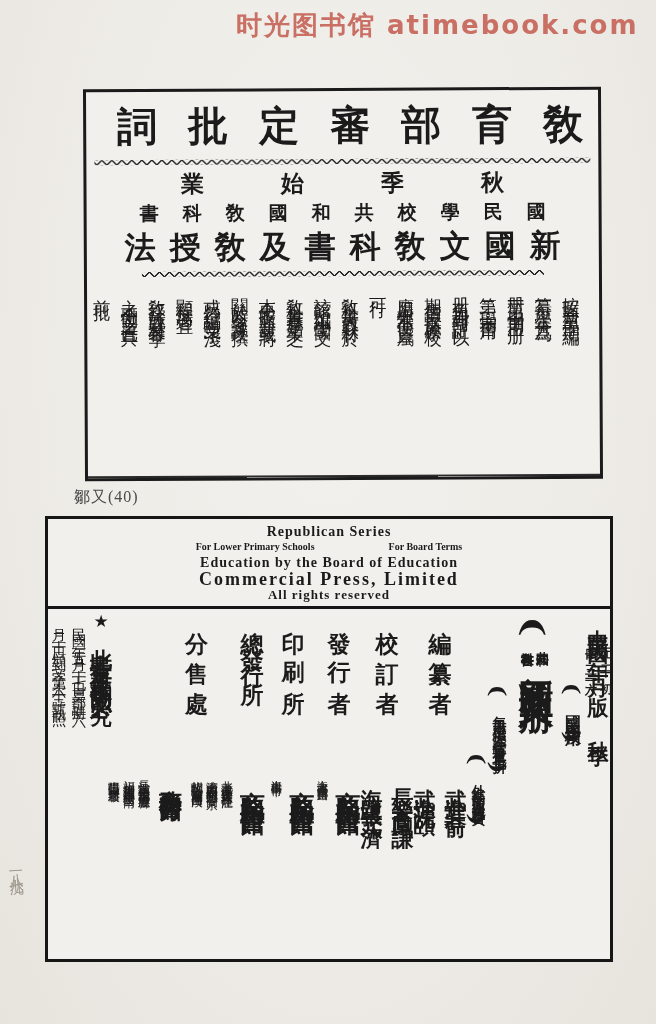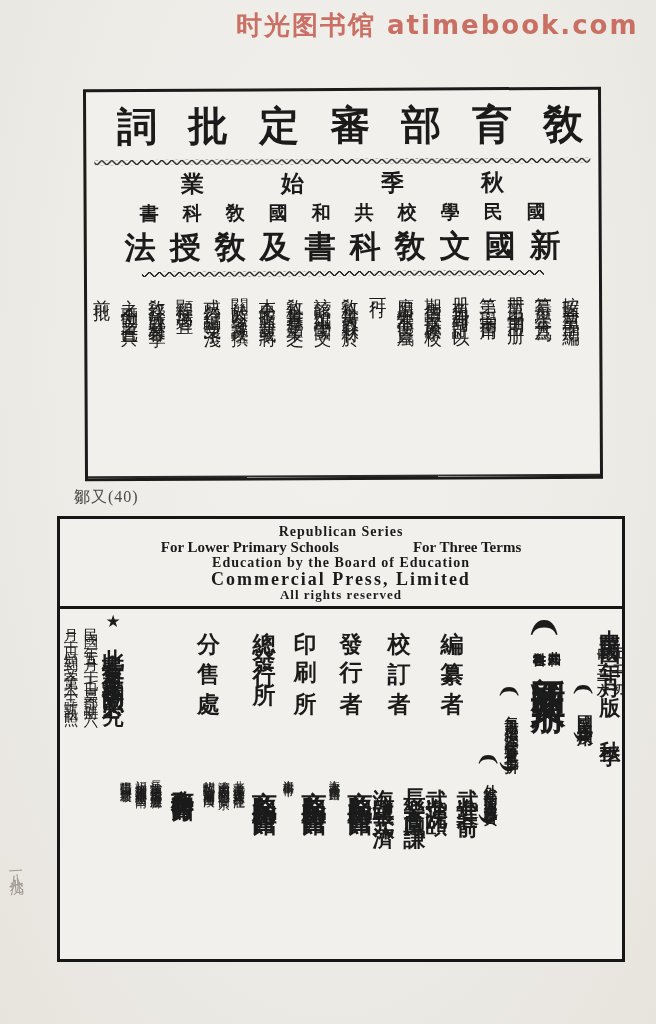--- a/index.html
+++ b/index.html
@@ -38,26 +38,26 @@
   .vbody{
     writing-mode:vertical-rl;text-orientation:upright;white-space:pre-line;
     height:184px;margin-top:8px;padding-right:7px;
     font-size:17.5px;letter-spacing:4.5px;line-height:27.6px;
     text-align:left;
   }
   .between-note{position:absolute;left:74px;top:487px;font-size:16px;color:#4a4a4a;letter-spacing:1px;}
   
   .box2{
     position:absolute;left:45px;top:516px;width:562px;height:440px;
-    border:3px solid #161616;background:#f2f0ec;margin-left:12px;
+    border:3px solid #161616;background:#f2f0ec;
   }
   .eng{text-align:center;font-weight:bold;padding-top:5px;}
   .e1{font-size:14px;line-height:15px;letter-spacing:1px;}
   .e2{font-size:24px;line-height:24px;letter-spacing:10px;}
-  .e3{font-size:15px;line-height:16px;display:flex;justify-content:center;gap:74px;}
+  .e3{font-size:10px;line-height:16px;display:flex;justify-content:center;gap:74px;}
   .e4{font-size:14px;line-height:15px;letter-spacing:1px;}
   .e5{font-size:18px;line-height:18px;letter-spacing:2px;text-align:center;}
   .e6{font-size:13px;line-height:14px;letter-spacing:1px;}
   .rule{border-top:3px solid #161616;margin-top:4px;}
   .cols{position:relative;height:340px;}
   .g{position:absolute;top:4px;height:332px;display:flex;flex-direction:column;align-items:center;}
   .grp-label{height:158px;font-size:23px;font-weight:bold;writing-mode:vertical-rl;text-orientation:upright;}
   .sp3{letter-spacing:30px;}
   .sp4{letter-spacing:17px;}
   .grp-body{display:flex;flex-direction:row-reverse;justify-content:center;gap:5px;align-items:flex-start;}
@@ -118,21 +118,21 @@
   </div>
 
   <div class="between-note">鄒又(40)</div>
 
   <div class="box2">
 
     <div class="eng">
       <div class="e1">Republican Series</div>
       <div class="e3">
         <span>For Lower Primary Schools</span>
-        <span>For Three Terms</span>
+        <span>For Board Terms</span>
       </div>
       <div class="e4">Education by the Board of Education</div>
       <div class="e5">Commercial Press, Limited</div>
       <div class="e6">All rights reserved</div>
     </div>
     <div class="rule"></div>
 
     <div class="cols">
 
       <div class="g" style="left:4px;width:34px;top:8px;">

